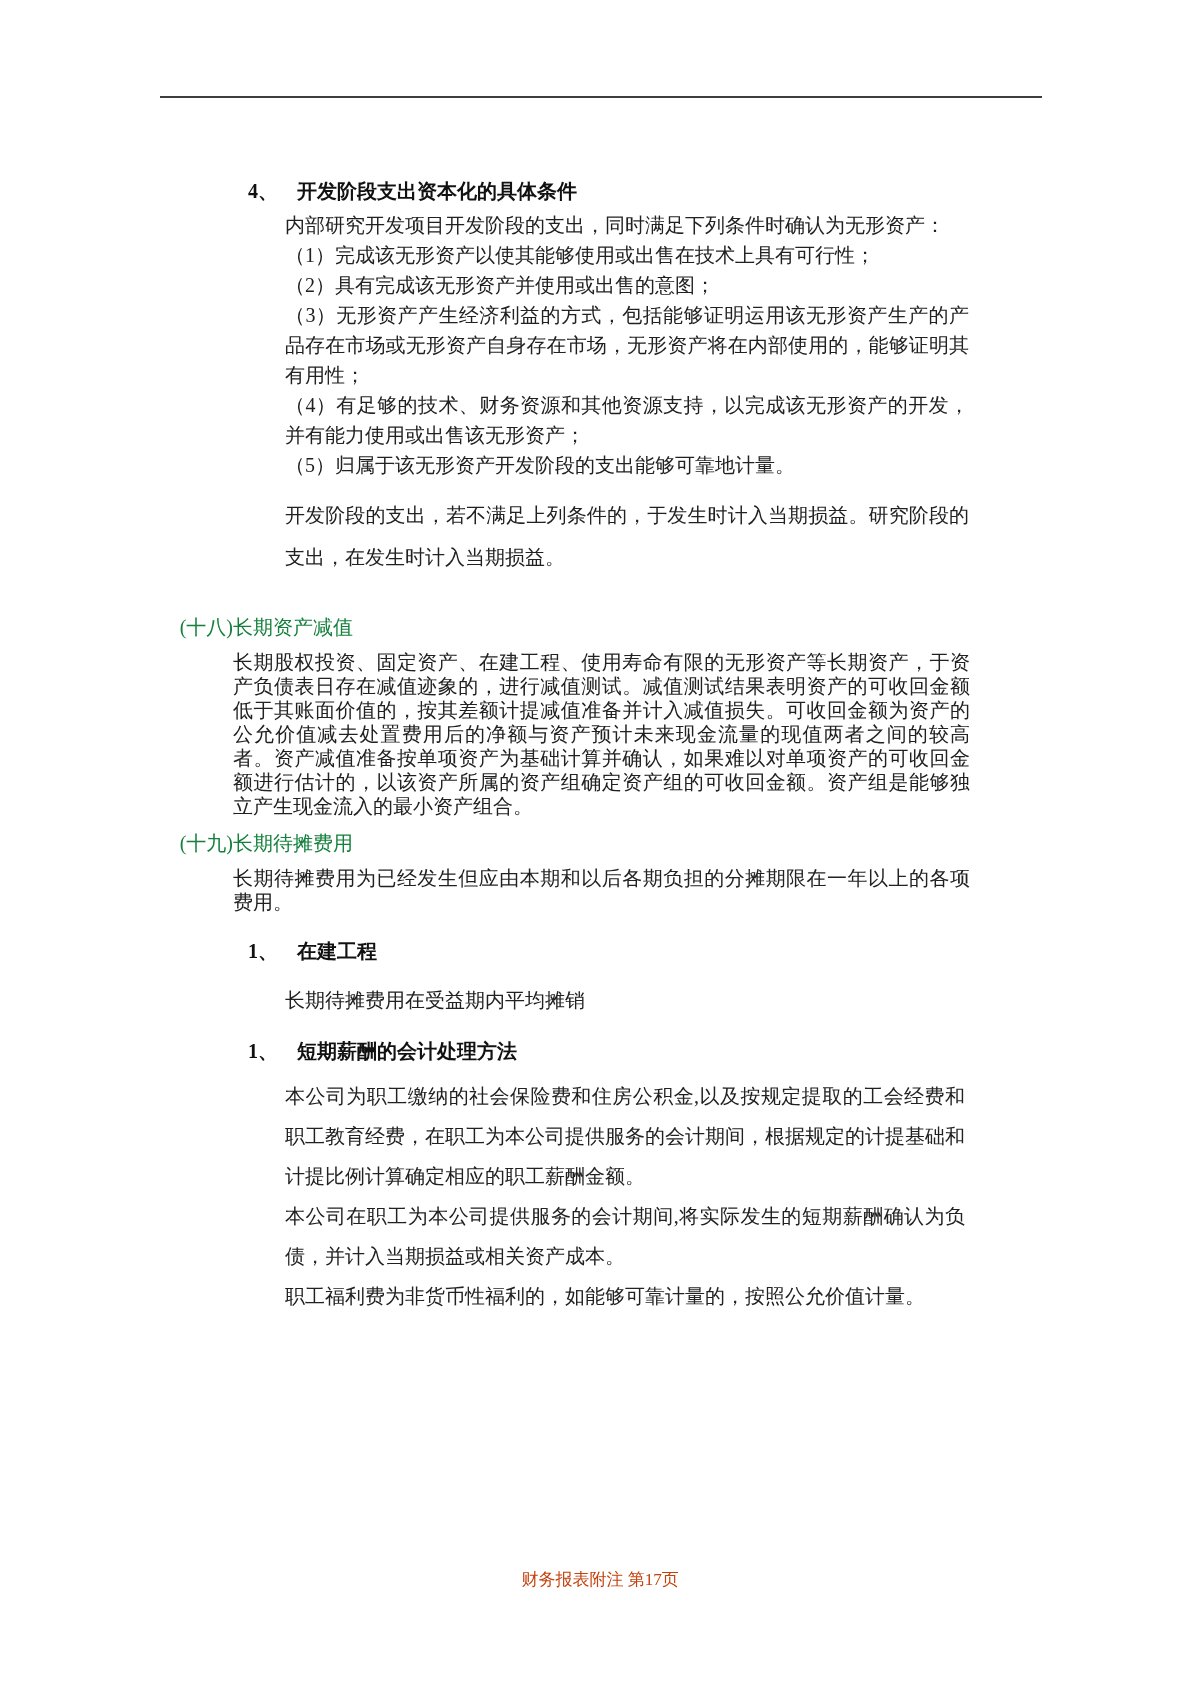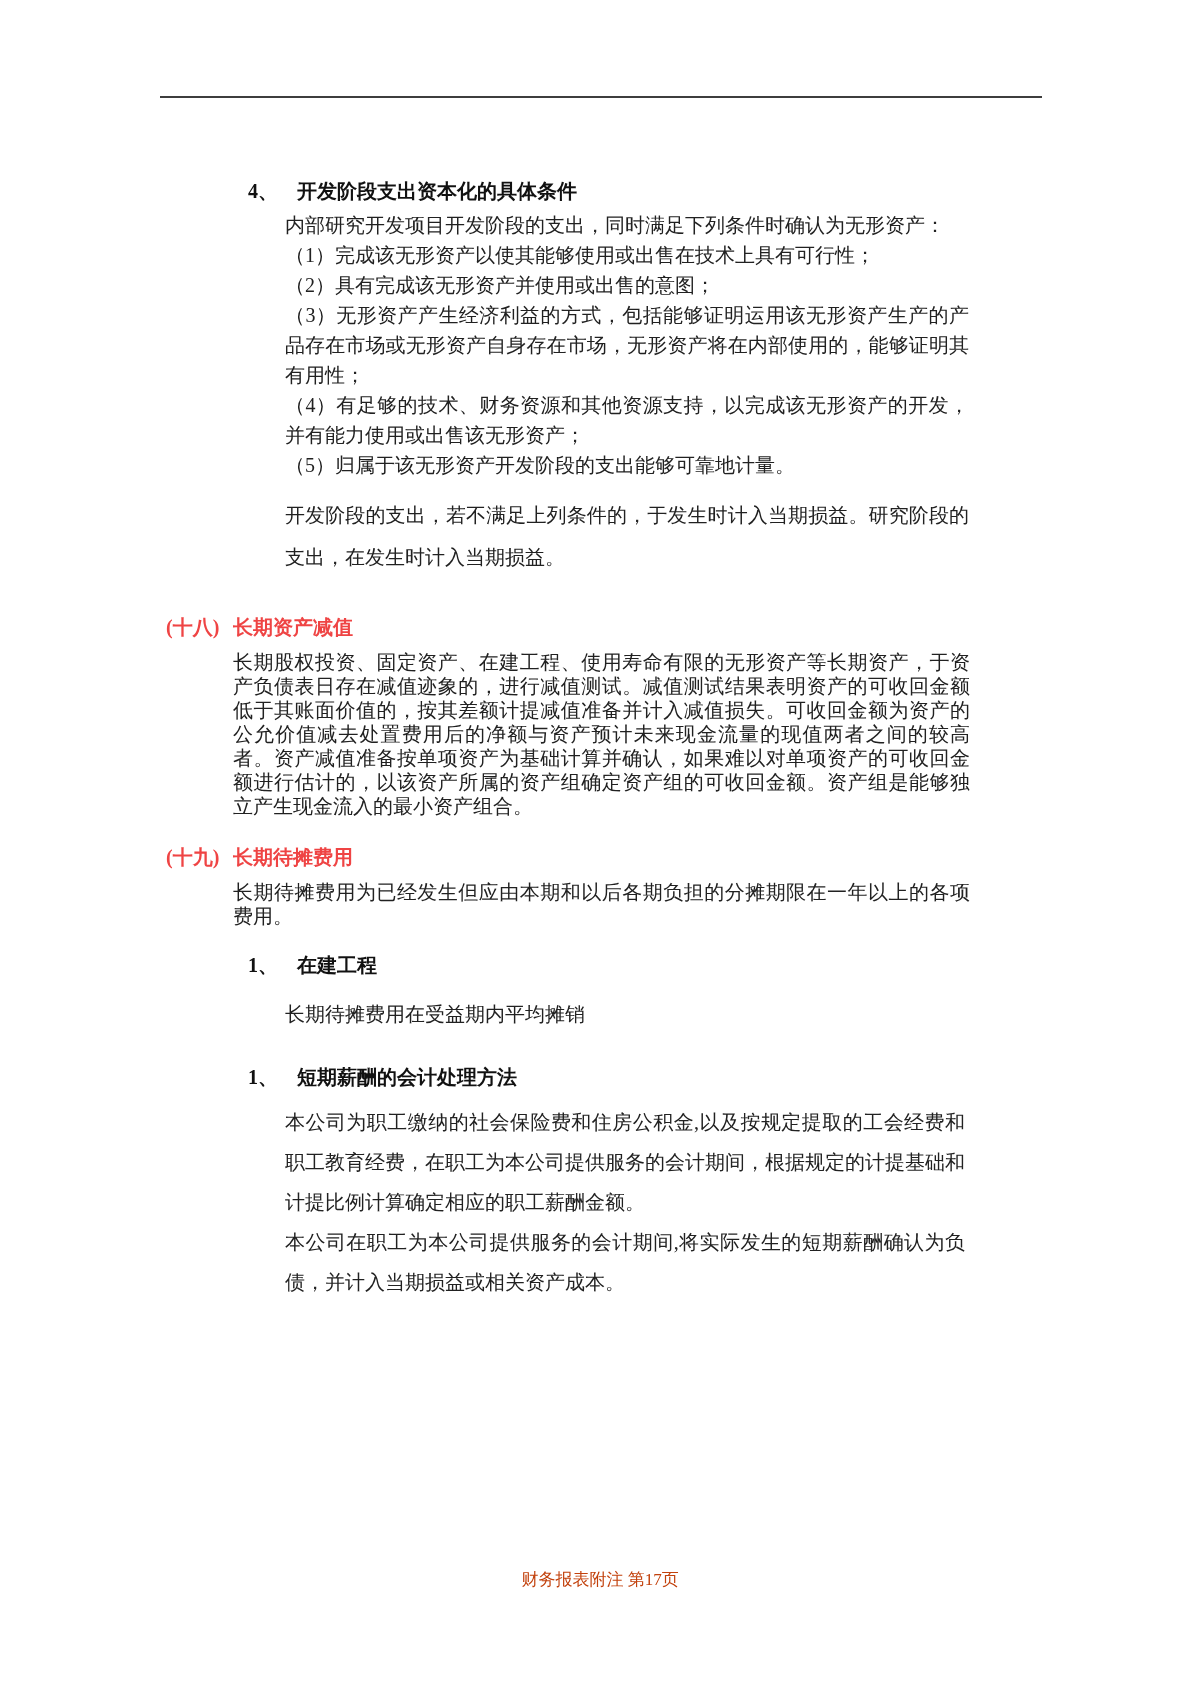--- a/index.html
+++ b/index.html
@@ -42,26 +42,27 @@
     text-justify:inter-ideograph;
   }
   
   .closing-par {
     margin-left:119px; width:684px;
     margin-top:14px;
     line-height:42px;
     text-align:justify;
   }
   
-  .section { margin-top:24px; }
+  .section { margin-top:10px; }
   .sec-heading {
     display:flex;
-    font-weight:700;
-    color:#ef4444;
+    font-weight:400;
+    color:#15803d;
     line-height:30px;
+    text-align:right;
   }
   .sec-heading .sec-label { width:67px; flex:0 0 67px; }
   .sec-body {
     margin-left:67px; width:737px;
     margin-top:8px;
     line-height:24px;
     text-align:justify;
   }
   .sub-heading {
     display:flex;
@@ -138,20 +139,21 @@
     </div>
 
     <div class="section">
       <div class="sub-heading" style="margin-top:12px;">
         <span class="num">1、</span>
         <span>短期薪酬的会计处理方法</span>
       </div>
       <div class="sub-pars">
         <div class="sub-par">本公司为职工缴纳的社会保险费和住房公积金,以及按规定提取的工会经费和职工教育经费，在职工为本公司提供服务的会计期间，根据规定的计提基础和计提比例计算确定相应的职工薪酬金额。</div>
         <div class="sub-par">本公司在职工为本公司提供服务的会计期间,将实际发生的短期薪酬确认为负债，并计入当期损益或相关资产成本。</div>
+        <div class="sub-par">职工福利费为非货币性福利的，如能够可靠计量的，按照公允价值计量。</div>
       </div>
     </div>
 
   </div>
 
   <div class="footer">财务报表附注 第17页</div>
 
 </div>
 
 </body></html>

